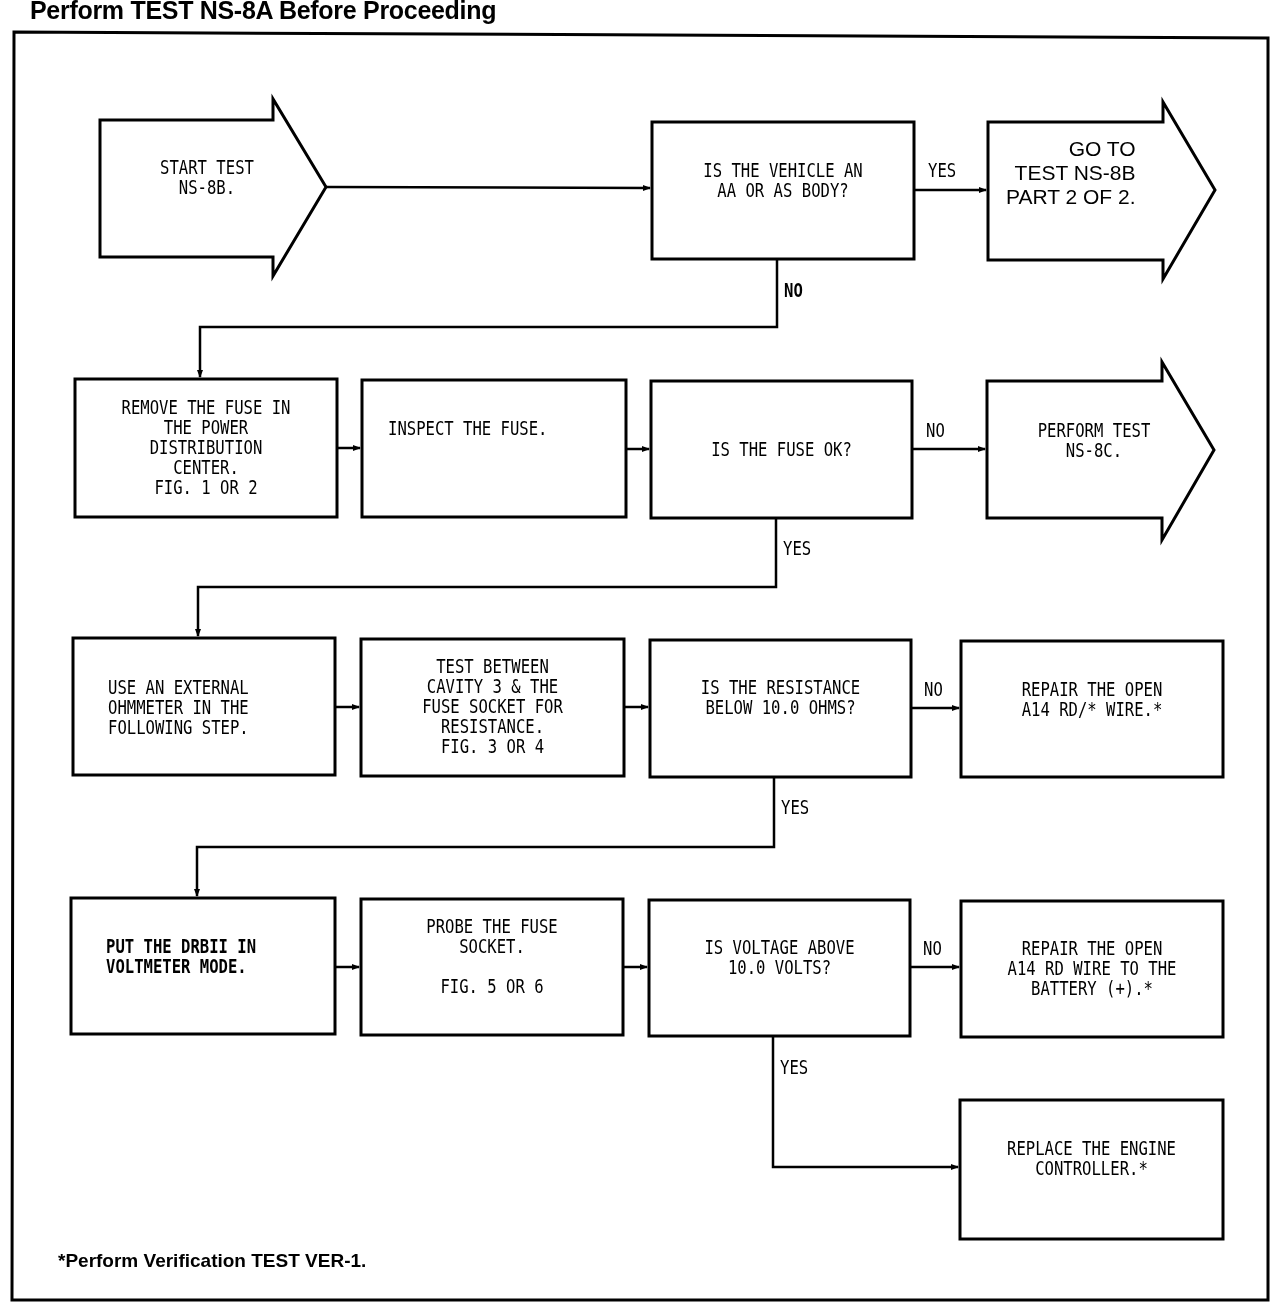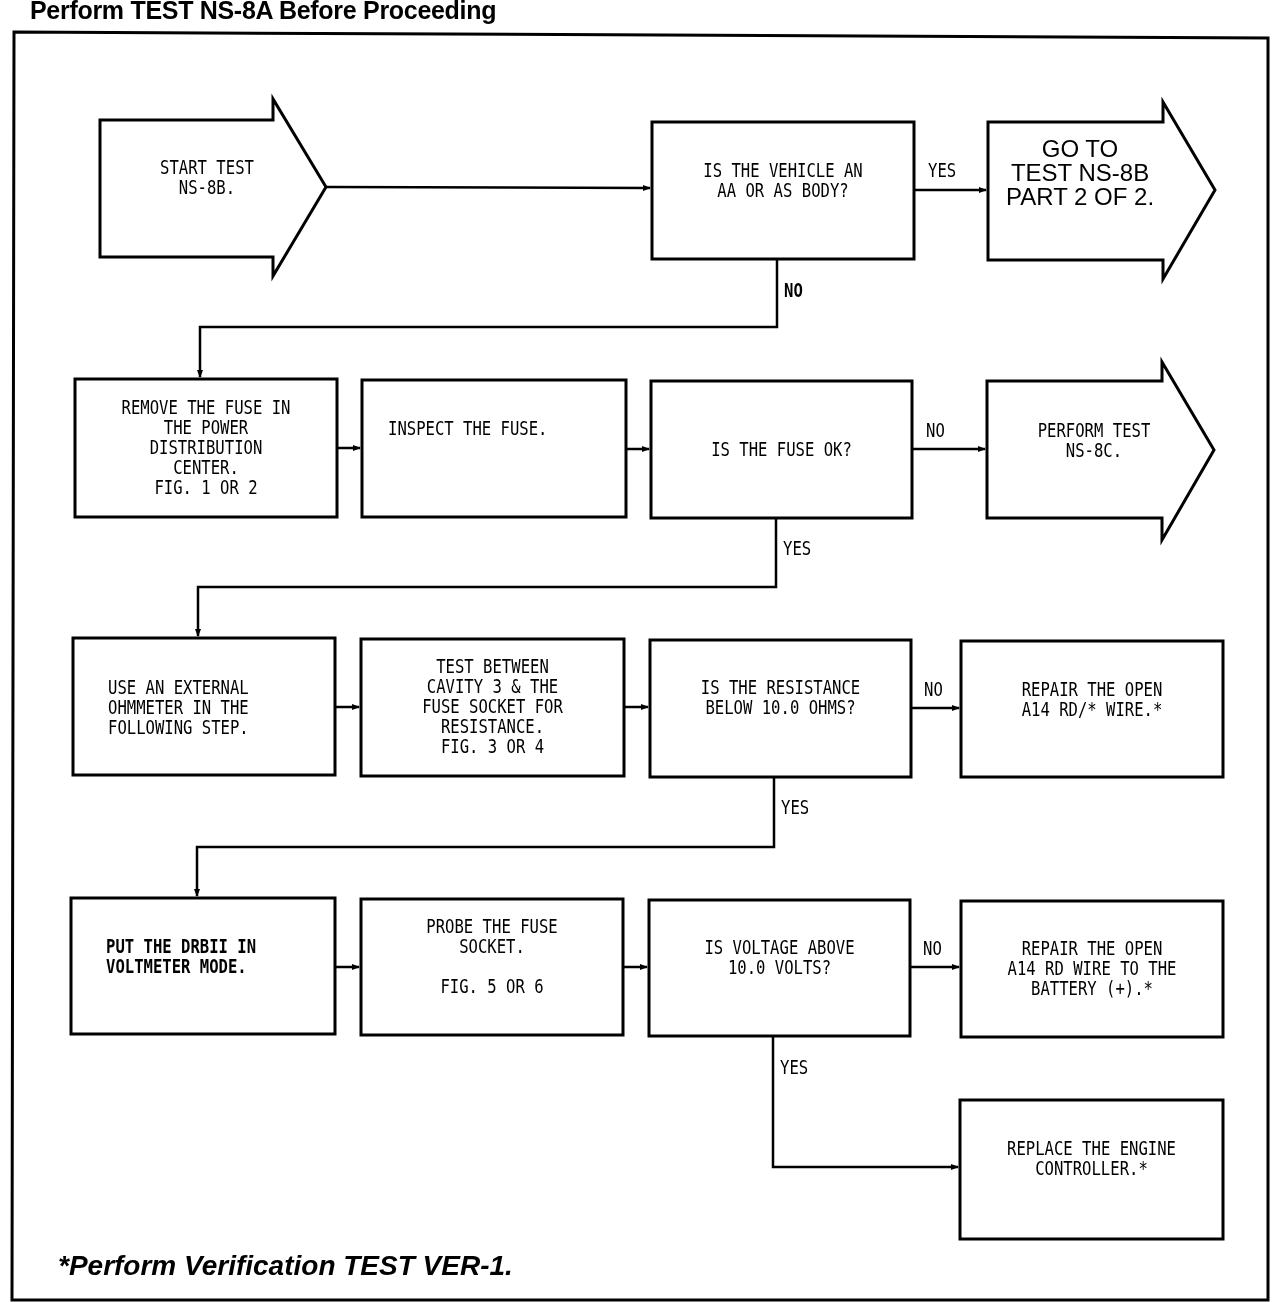--- a/index.html
+++ b/index.html
@@ -4,34 +4,34 @@
   <style>
     html, body { margin: 0; padding: 0; background: #ffffff; }
     body { width: 1280px; height: 1302px; position: relative; overflow: hidden; }
     .header {
       position: absolute; left: 30px; top: -4px;
       font-family: "Liberation Sans", sans-serif; font-weight: bold; font-size: 25px;
       color: #000; letter-spacing: -0.3px; white-space: nowrap;
     }
     .footer {
       position: absolute; left: 58px; top: 1250px;
-      font-family: "Liberation Sans", sans-serif; font-weight: bold; font-style: italic;
-      font-size: 28px; color: #000; white-space: nowrap;
+      font-family: "Liberation Sans", sans-serif; font-weight: bold; 
+      font-size: 19px; color: #000; white-space: nowrap;
     }
     svg.flow { position: absolute; left: 0; top: 0; }
     .node-text {
       position: absolute; font-family: "DejaVu Sans Mono", monospace; font-size: 19px;
       line-height: 20px; color: #000; text-align: center; white-space: pre-line;
       transform: scaleX(0.82); transform-origin: center top;
     }
     .node-text.left { text-align: left; transform-origin: left top; }
     .node-text.bold { font-weight: bold; }
     .goto-text {
-      position: absolute; font-family: "Liberation Sans", sans-serif; font-size: 24px;
-      line-height: 24px; color: #000; white-space: pre-line; text-align: center;
+      position: absolute; font-family: "Liberation Sans", sans-serif; font-size: 21px;
+      line-height: 24px; color: #000; white-space: pre-line; text-align: right;
     }
     .edge-label {
       position: absolute; font-family: "DejaVu Sans Mono", monospace; font-size: 19px;
       line-height: 20px; color: #000; transform: scaleX(0.82); transform-origin: left top;
       white-space: nowrap;
     }
     .edge-label.bold { font-weight: bold; }
   </style>
 </head>
 <body>

